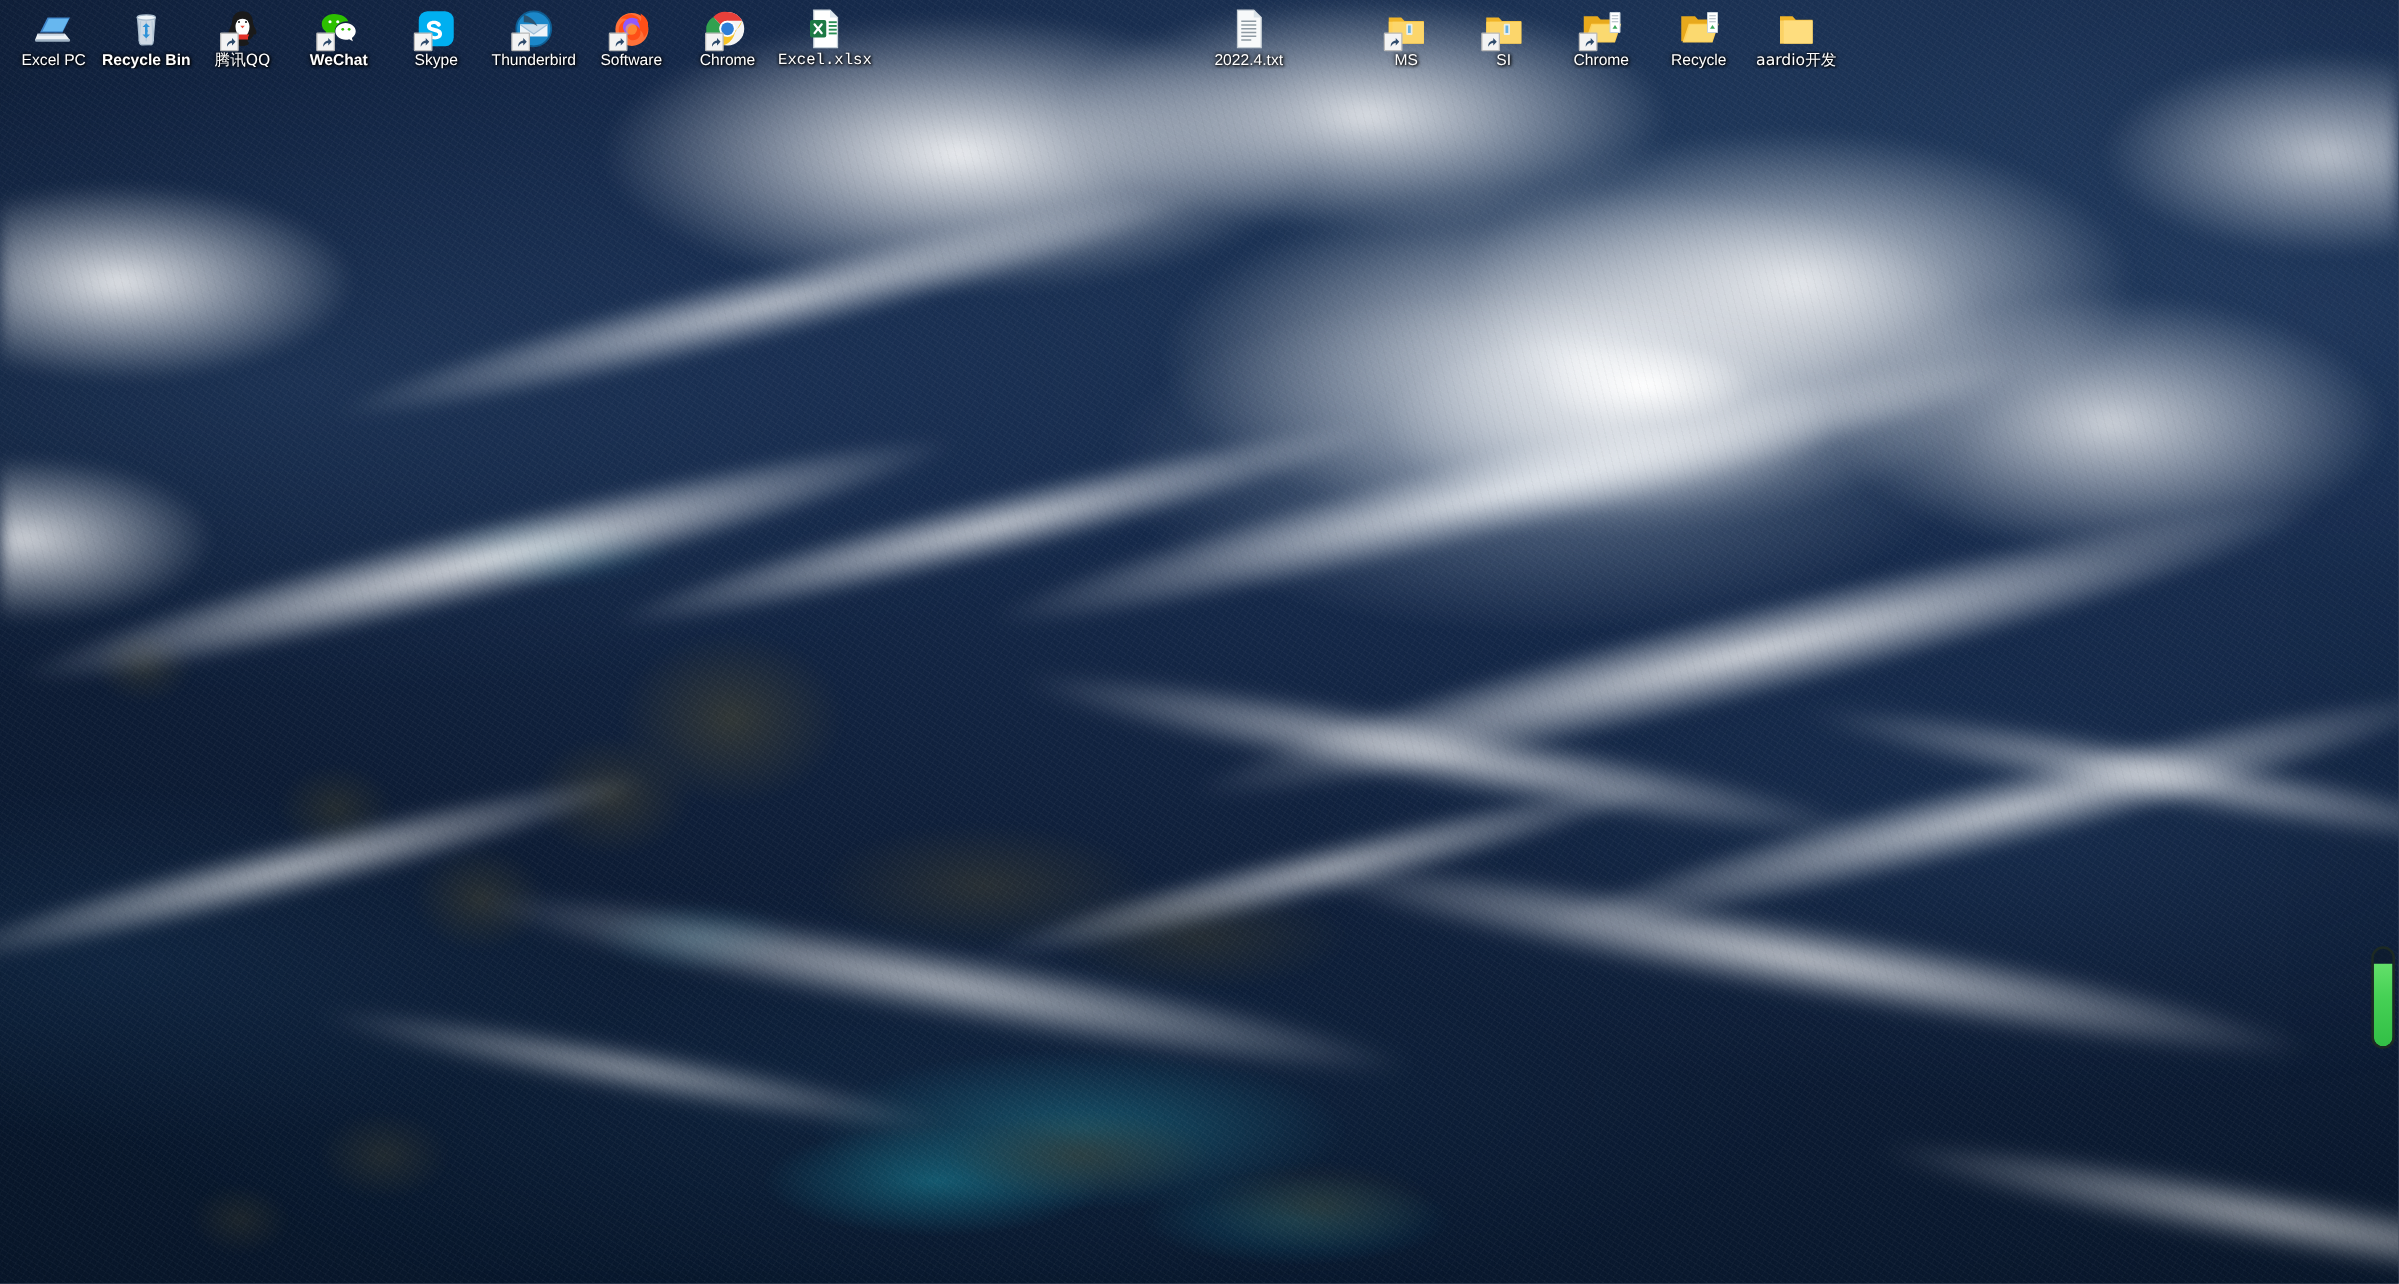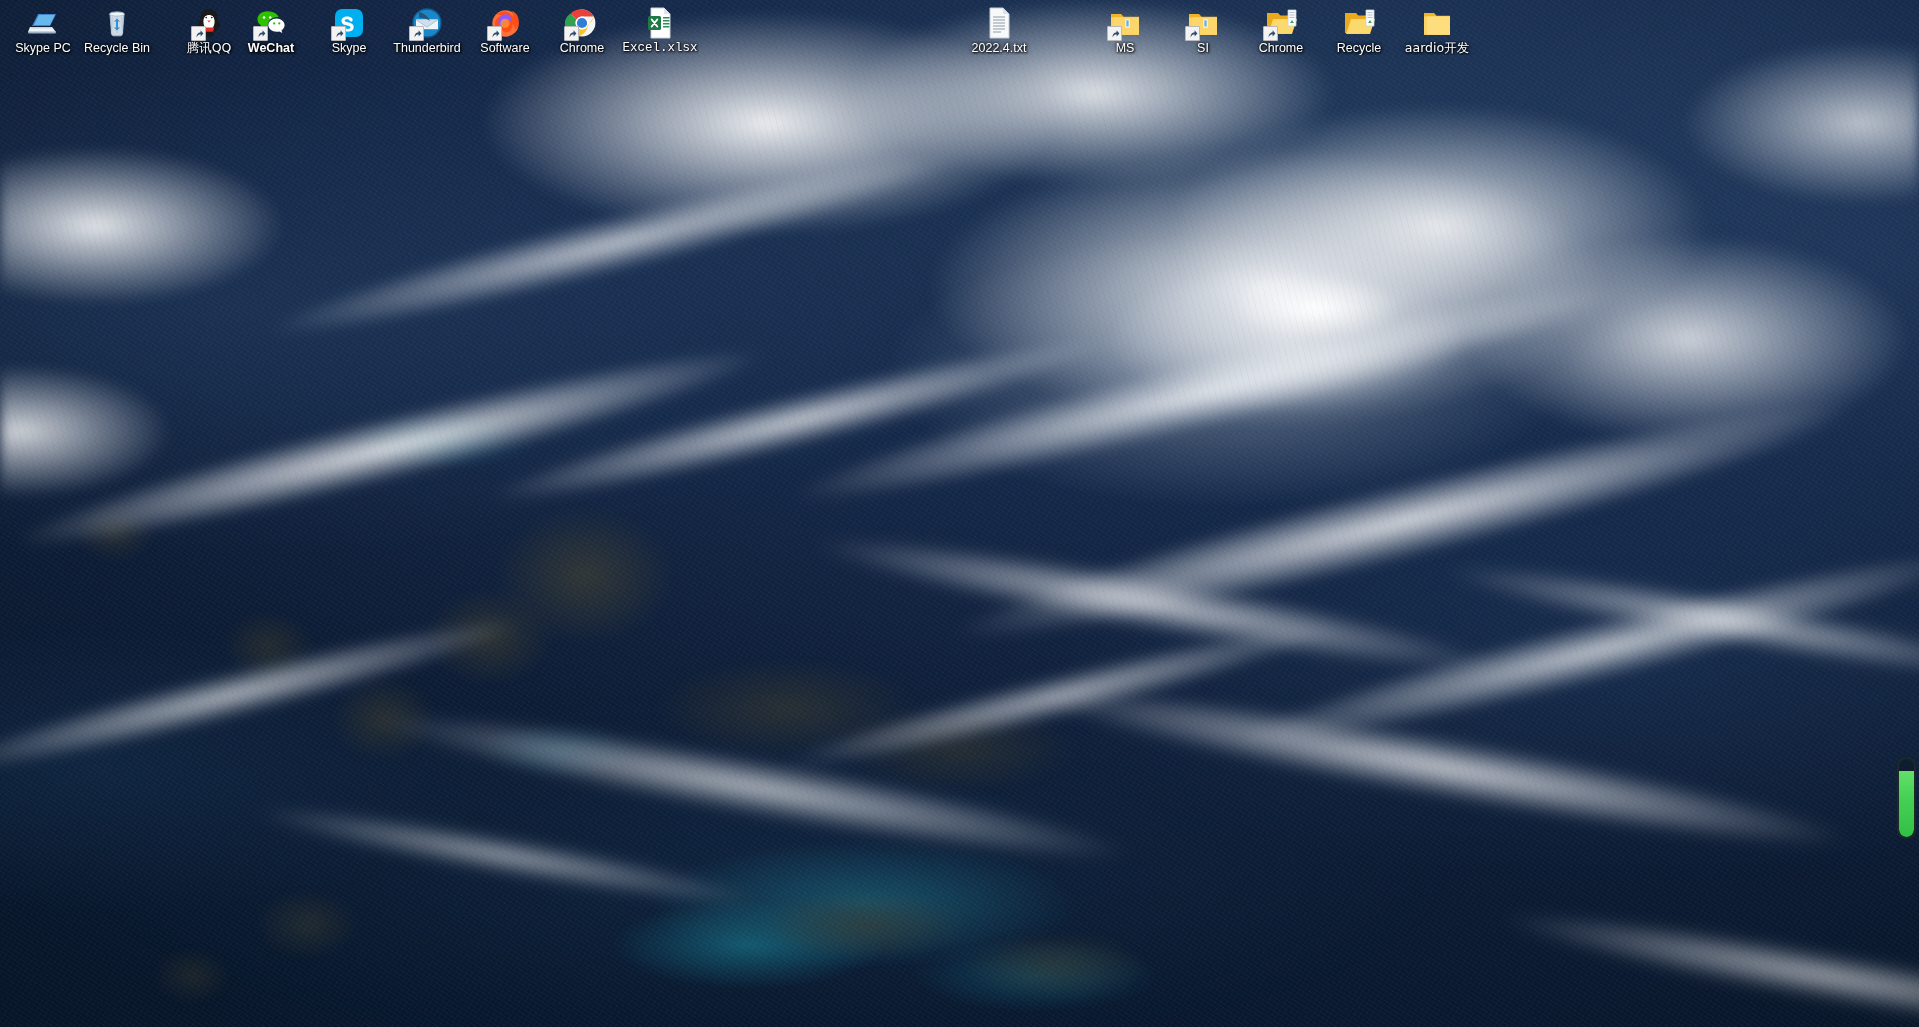--- a/index.html
+++ b/index.html
@@ -150,33 +150,33 @@
 
   <div id="left-icons">
       <div class="icon" style="left: 4px; top: 4px;">
         <div class="glyphbox"><svg width="34" height="34" viewBox="0 0 34 34">
     <path d="M6 20 L12 8 h18 l-6 12 z" fill="#3f84c9"></path>
     <path d="M13 9 h16 l-5 10 H8 z" fill="#67b7ef"></path>
     <path d="M4 21 h22 l4 5 H2 z" fill="#eef3f7"></path>
     <path d="M4 21 h22 l-1 1.6 H5 z" fill="#c9d6e2"></path>
     <rect x="2" y="25.4" width="28" height="2" rx="1" fill="#9fb2c4"></rect>
           </svg></div>
-        <div class="lbl">Skype PC</div>
-      </div>
-      <div class="icon" style="left: 78px; top: 4px;">
+        <div class="lbl">Excel PC</div>
+      </div>
+      <div class="icon" style="left: 78px; top: 4px; font-weight: bold;">
         <div class="glyphbox"><svg width="34" height="34" viewBox="0 0 34 34">
     <path d="M10 8 h14 l-1.6 20 a2 2 0 0 1-2 1.8 h-6.8 a2 2 0 0 1-2-1.8 z" fill="#dfe9f2" fill-opacity=".92" stroke="#a9bccd" stroke-width="1"></path>
     <path d="M12.4 11 l-1 16 M17 11 v16 M21.6 11 l1 16" stroke="#b8cada" stroke-width="1.1" fill="none"></path>
     <ellipse cx="17" cy="8" rx="7.4" ry="2.1" fill="#eef5fa" stroke="#a9bccd" stroke-width=".9"></ellipse>
     <path d="M14 15.6 l3-3 3 3 h-2 v4 h-2 v-4 z" fill="#2f93d8"></path>
     <path d="M20 21.5 l-3 3 -3-3 h2 v-3.6 h2 v3.6 z" fill="#2f93d8"></path>
           </svg></div>
         <div class="lbl">Recycle Bin</div>
       </div>
-      <div class="icon" style="left: 170px; top: 4px;">
+      <div class="icon" style="left: 155px; top: 4px;">
         <div class="glyphbox"><svg width="34" height="34" viewBox="0 0 34 34">
     <path d="M17 3 c-5.2 0-8.4 3.8-8.4 9 0 1.6-1.6 4.2-2.4 6.2-1 2.6.2 4 1.8 3.2
       .6 2.6 3 4.6 5.6 5.2 -1 .5-1.7 1.2-1.7 1.9 0 1.2 2.3 2.2 5.1 2.2 s5.1-1 5.1-2.2
       c0-.7-.7-1.4-1.7-1.9 2.6-.6 5-2.6 5.6-5.2 1.6.8 2.8-.6 1.8-3.2-.8-2-2.4-4.6-2.4-6.2
       0-5.2-3.2-9-8.4-9z" fill="#1a1a1a"></path>
     <path d="M17 9 c-3.4 0-5.6 2.6-5.6 6.4 0 3.4 1.4 6 3 7.4 h5.2 c1.6-1.4 3-4 3-7.4
       C22.6 11.6 20.4 9 17 9z" fill="#ffffff"></path>
     <circle cx="14.2" cy="11.4" r="1.5" fill="#ffffff"></circle>
     <circle cx="19.8" cy="11.4" r="1.5" fill="#ffffff"></circle>
     <circle cx="14.2" cy="11.6" r=".8" fill="#111"></circle>

